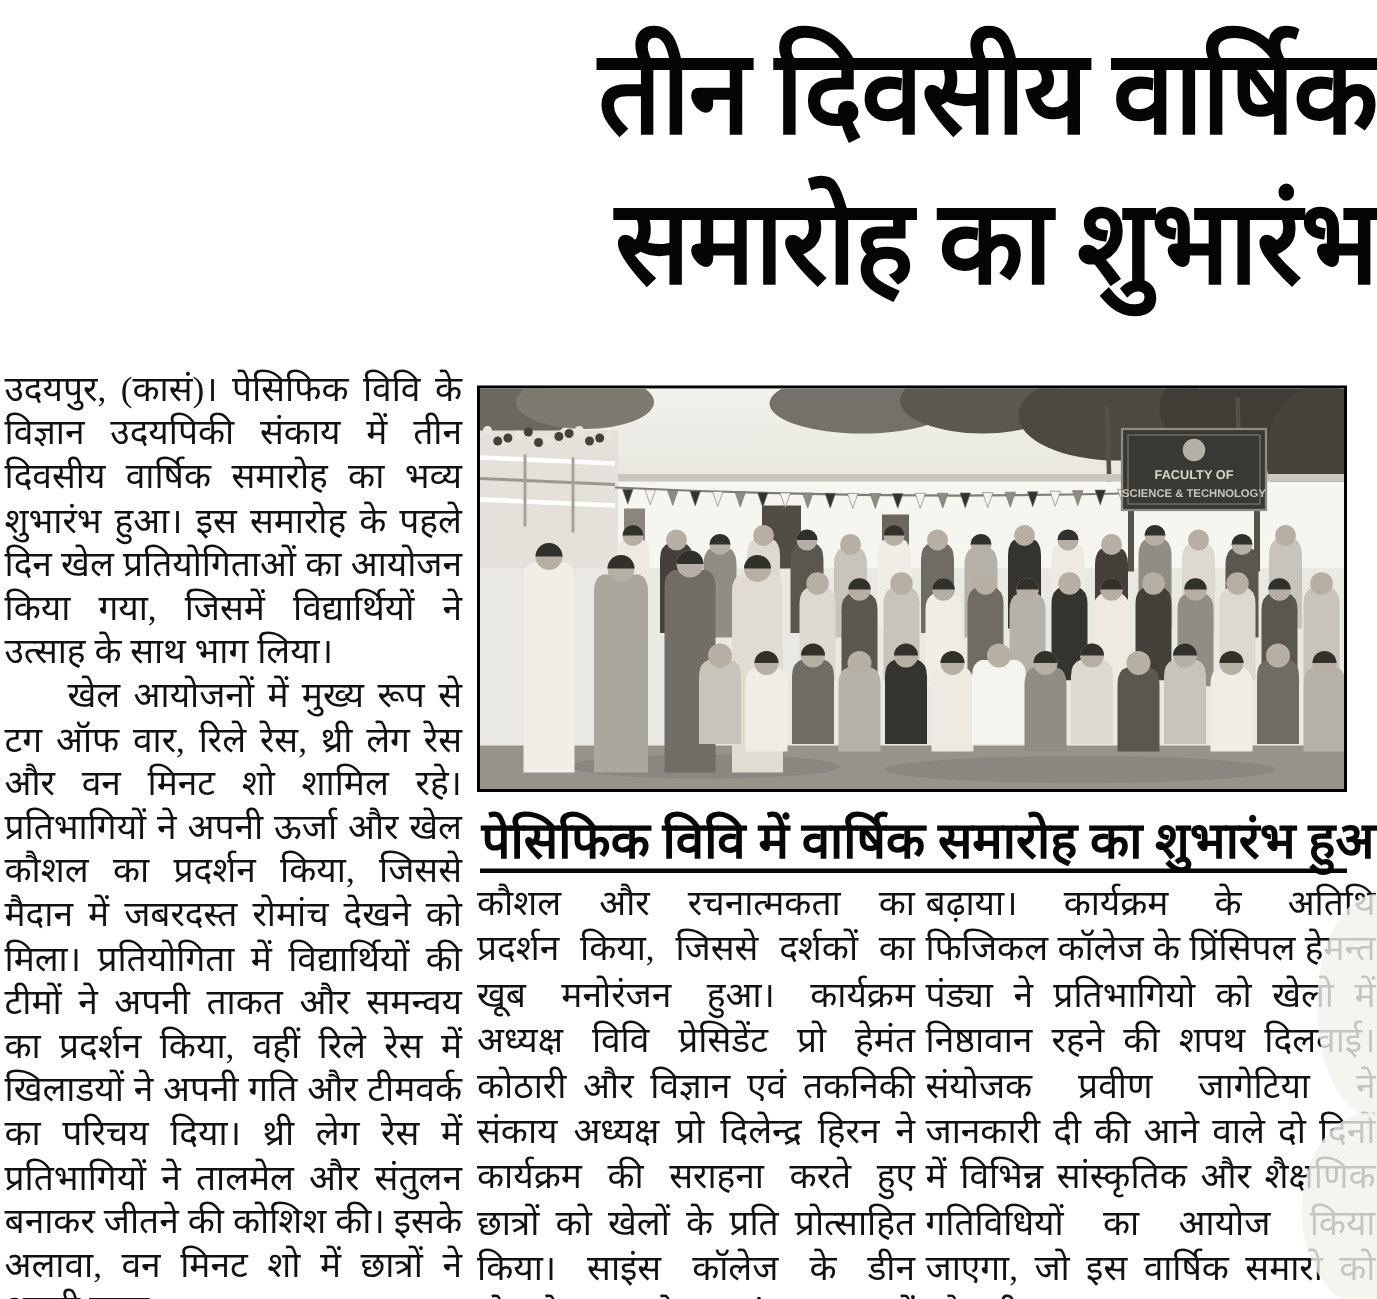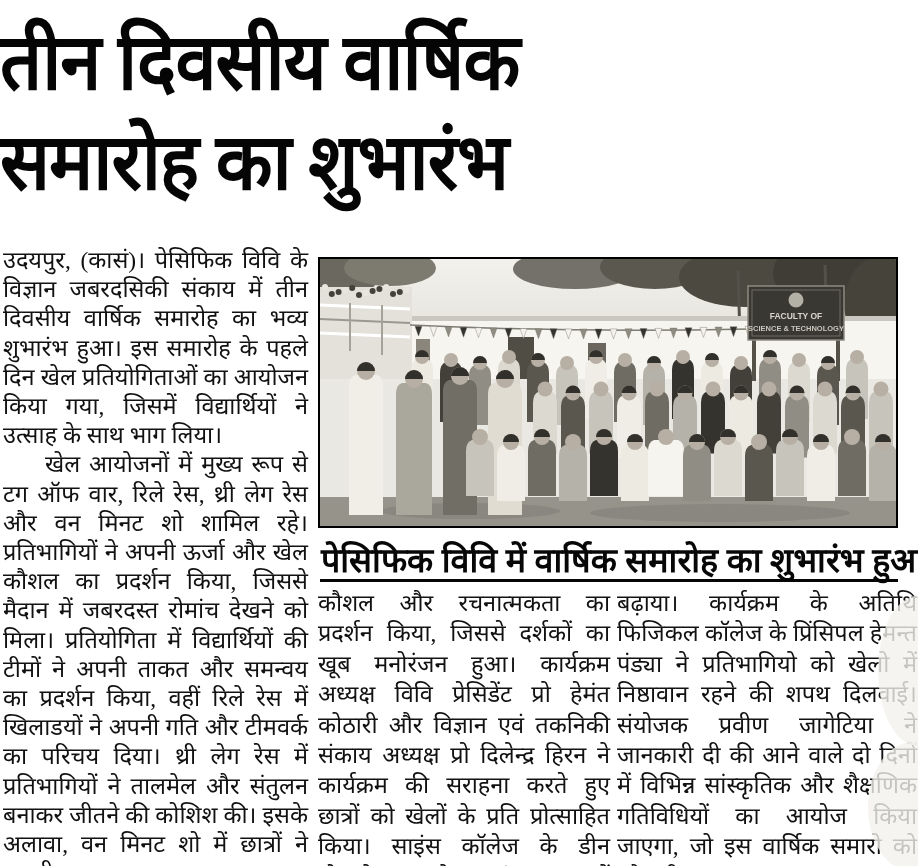--- a/index.html
+++ b/index.html
@@ -1,21 +1,21 @@
 <!DOCTYPE html>
 <html><head>
 <meta charset="utf-8">
 <style>
   html,body{margin:0;padding:0;background:#fff;}
   .page{
     position:relative;width:918px;height:866px;background:#ffffff;
     font-family:"Liberation Serif","DejaVu Serif",serif;color:#0d0d0d;overflow:hidden;
   }
   
-  .headline{position:absolute;left:0;top:10px;width:918px;text-align:left;margin:0;}
+  .headline{position:absolute;left:0;top:10px;width:918px;text-align:right;margin:0;}
   .headline span{
     display:block;font-weight:800;font-size:74px;line-height:100px;color:#050505;
     letter-spacing:-1px;transform:scaleY(1.06);transform-origin:top center;
   }
   
   .col{position:absolute;text-align:justify;color:#111;}
   .col p{margin:0;padding:0;}
   .col-left{left:3px;top:246px;width:305px;font-size:23.5px;line-height:29.2px;}
   .col-left .dateline{font-weight:normal;}
   .col-left .para2{text-indent:42px;}
@@ -42,21 +42,21 @@
 <body>
 
 <div class="page">
 
   <h1 class="headline">
     <span>तीन दिवसीय वार्षिक</span>
     <span>समारोह का शुभारंभ</span>
   </h1>
 
   <div class="col col-left">
-    <p><b class="dateline">उदयपुर</b><span>, (कासं)। पेसिफिक विवि के विज्ञान जबरदसिकी संकाय में तीन दिवसीय वार्षिक समारोह का भव्य शुभारंभ हुआ। इस समारोह के पहले दिन खेल प्रतियोगिताओं का आयोजन किया गया, जिसमें विद्यार्थियों ने उत्साह के साथ भाग लिया।</span></p>
+    <p><b class="dateline">उदयपुर</b><span>, (कासं)। पेसिफिक विवि के विज्ञान उदयपिकी संकाय में तीन दिवसीय वार्षिक समारोह का भव्य शुभारंभ हुआ। इस समारोह के पहले दिन खेल प्रतियोगिताओं का आयोजन किया गया, जिसमें विद्यार्थियों ने उत्साह के साथ भाग लिया।</span></p>
     <p class="para2">खेल आयोजनों में मुख्य रूप से टग ऑफ वार, रिले रेस, थ्री लेग रेस और वन मिनट शो शामिल रहे। प्रतिभागियों ने अपनी ऊर्जा और खेल कौशल का प्रदर्शन किया, जिससे मैदान में जबरदस्त रोमांच देखने को मिला। प्रतियोगिता में विद्यार्थियों की टीमों ने अपनी ताकत और समन्वय का प्रदर्शन किया, वहीं रिले रेस में खिलाडयों ने अपनी गति और टीमवर्क का परिचय दिया। थ्री लेग रेस में प्रतिभागियों ने तालमेल और संतुलन बनाकर जीतने की कोशिश की। इसके अलावा, वन मिनट शो में छात्रों ने अपनी कला,</p>
   </div>
 
   <figure class="photo">
     <svg viewBox="0 0 576 267" xmlns="http://www.w3.org/2000/svg">
       <defs>
         <linearGradient id="sky" x1="0" y1="0" x2="0" y2="1">
           <stop offset="0" stop-color="#f2f1eb"></stop>
             <stop offset="1" stop-color="#dddbd3"></stop>
         </linearGradient>

